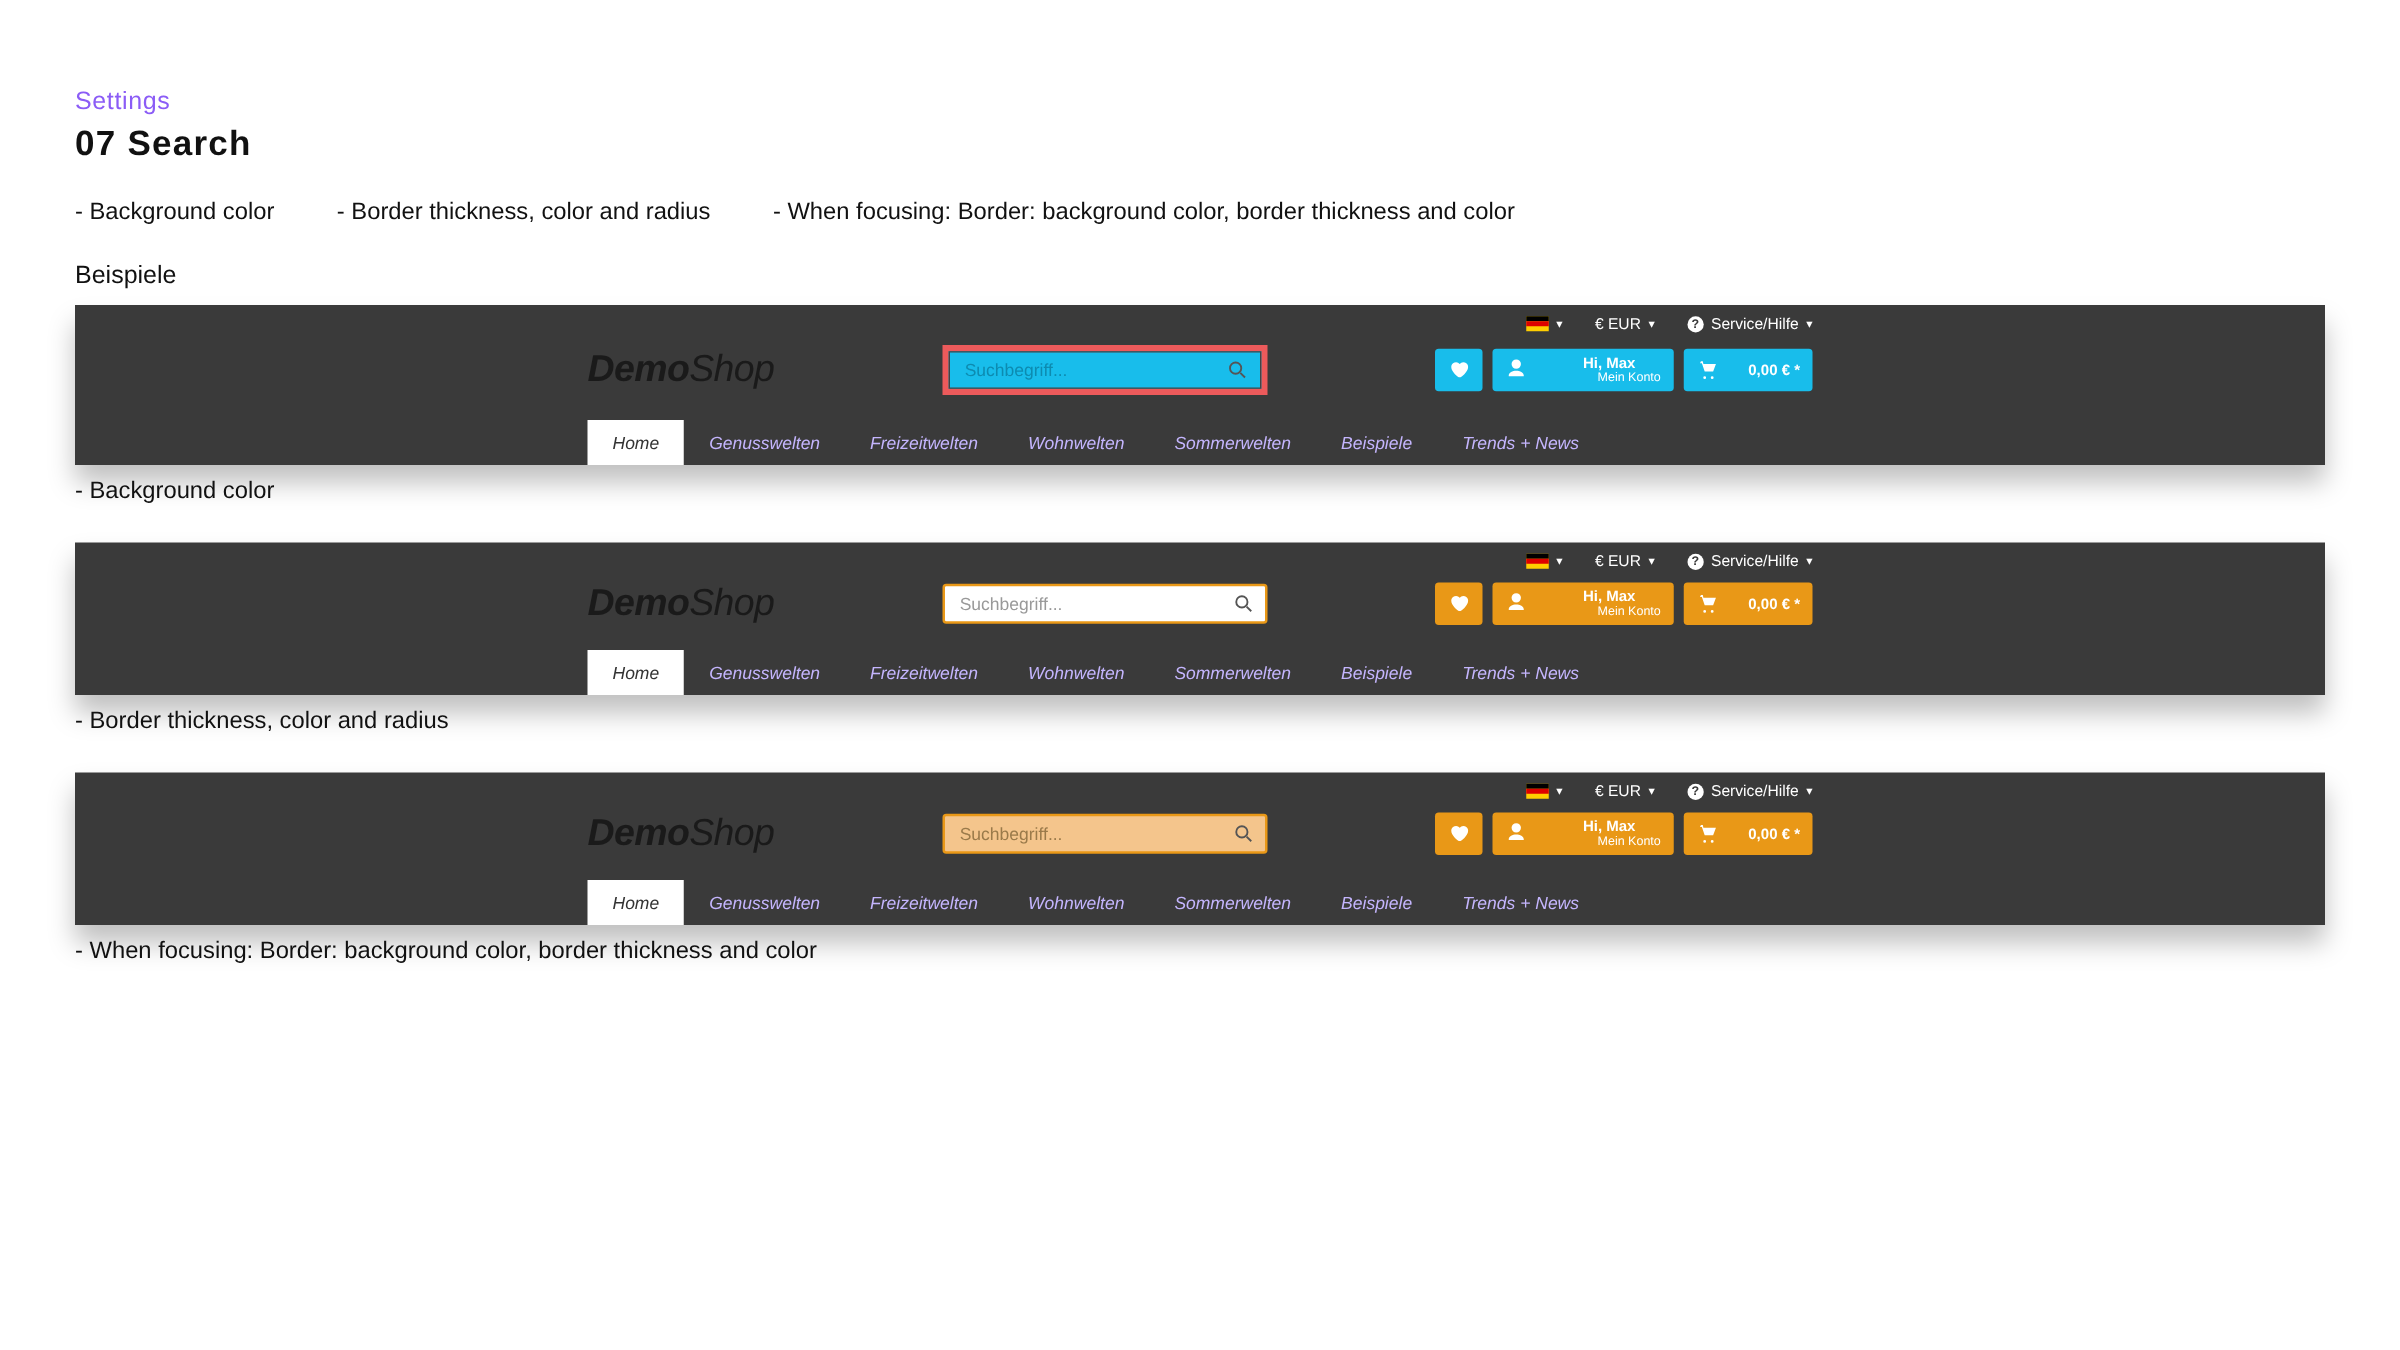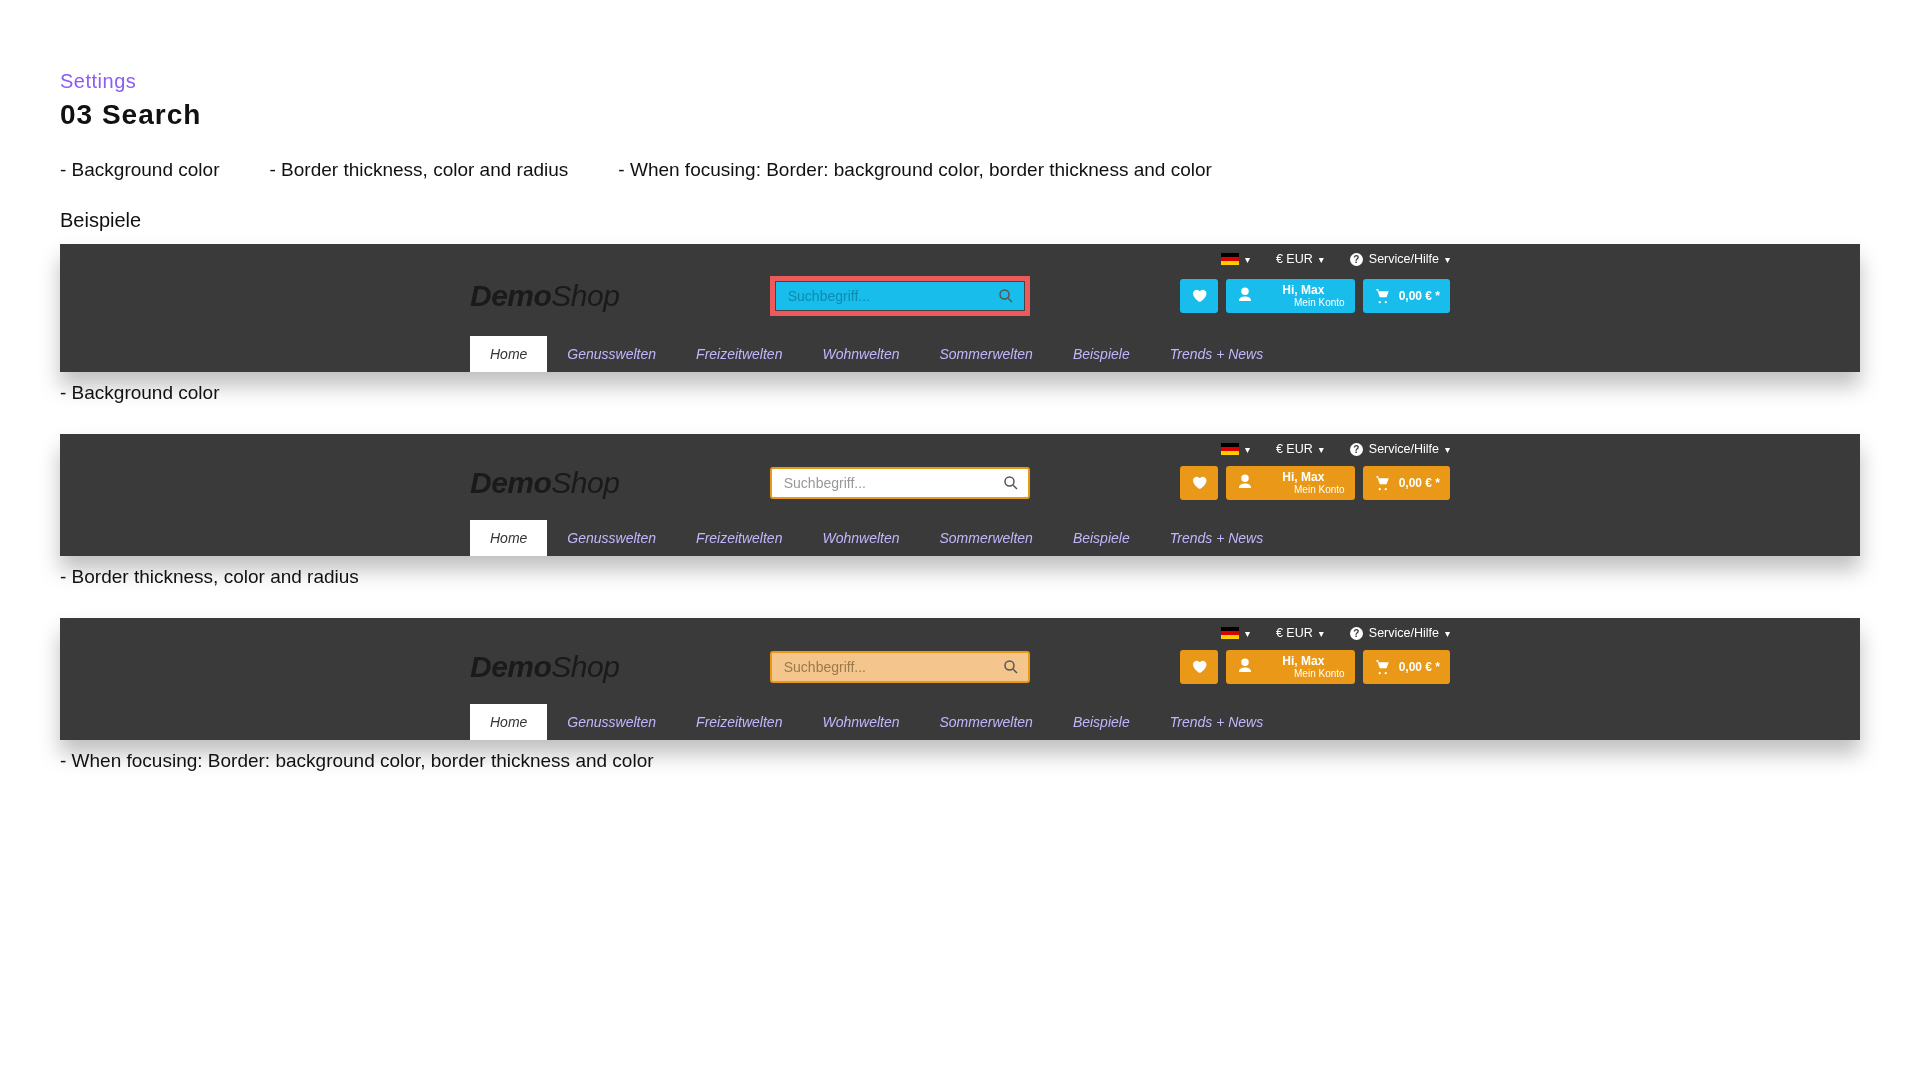--- a/index.html
+++ b/index.html
@@ -90,21 +90,21 @@
 
   
   .v3 .search-wrap { height:32px; }
   .v3 .search-input {
     background:#F4C58C; border:2px solid #E99817; border-radius:3px; color:#9a7a4a;
   }
   .v3 .search-input::placeholder { color:#9a7a4a; }
 
   .actions { display:flex; gap:8px; }
   .pill {
-    display:inline-flex; align-items:center; gap:8px;
+    display:inline-flex; align-items:center; gap:24px;
     height:34px; padding:0 10px; border-radius:3px;
     color:#fff; font-size:12px; cursor:pointer;
   }
   .pill .sub { font-size:10px; display:block; line-height:11px;margin-left:32px; }
   .pill .main { font-size:12px; font-weight:700; display:block; line-height:13px; }
   .pill-col { display:flex; flex-direction:column; align-items:center; }
   .pill svg { width:18px; height:18px; fill:#fff; }
   .v1 .pill { background:#18BDEB; }
   .v2 .pill, .v3 .pill { background:#E99817; }
 
@@ -114,21 +114,21 @@
   .nav-item {
     padding:10px 20px; font-size:14px; color:#c4b5fd; cursor:pointer;
   }
   .nav-item.active { background:#fff; color:#333; }
 
 </style>
 </head>
 <body>
 
 <div class="breadcrumb">Settings</div>
-<div class="page-title">03 Search</div>
+<div class="page-title">07 Search</div>
 
 <div class="desc-row">
   <span class="desc-item">- Background color</span>
   <span class="desc-item">- Border thickness, color and radius</span>
   <span class="desc-item">- When focusing: Border: background color, border thickness and color</span>
 </div>
 
 <div class="section-label">Beispiele</div>
 
 <div id="examples">

